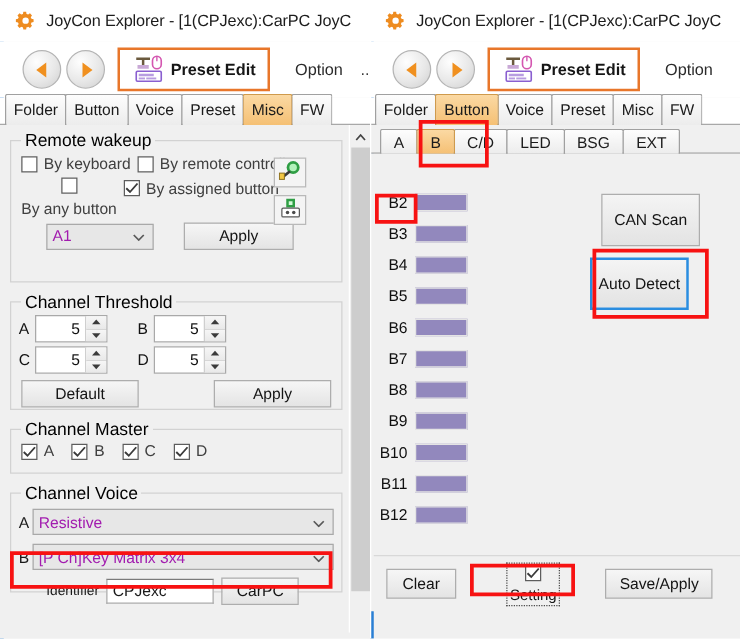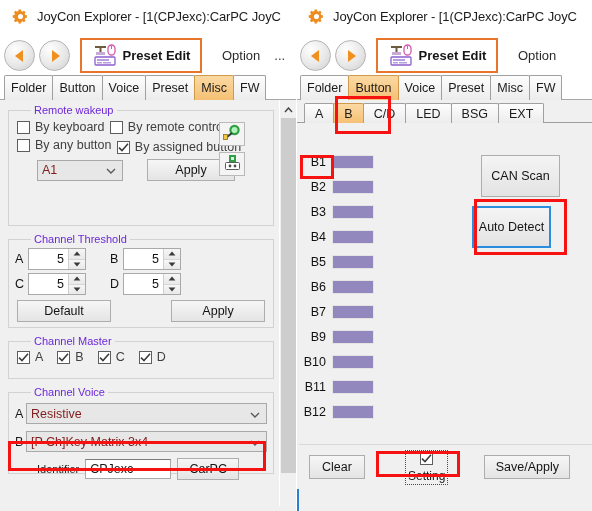--- a/index.html
+++ b/index.html
@@ -36,21 +36,21 @@
     font-size: 13px; color: #1c1c1c; white-space: nowrap;
     letter-spacing: -0.1px;
   }
 
   
   .toolbar {
     position: relative;
     height: 45px;
     background: #ffffff;
     display: flex; align-items: center;
-    padding-left: 4px;
+    padding-left: 18px;
     gap: 4px;
   }
   .navbtn {
     width: 31px; height: 31px; border-radius: 50%;
     background: radial-gradient(circle at 35% 30%, #fefefe 0%, #e8e8e8 55%, #cfcfcf 100%);
     border: 1px solid #b4b4b4;
     display: flex; align-items: center; justify-content: center;
     flex: 0 0 31px;
   }
   .navbtn svg { display: block; }
@@ -127,42 +127,42 @@
     background: #cdcdcd;
   }
 
   fieldset.grp {
     border: 1px solid #d2d2d2;
     margin: 0 22px 0 8px;
     padding: 2px 6px 6px 6px;
     background: #f0f0f0;
   }
   fieldset.grp legend {
-    font-size: 11px; color: #6d28d9; padding: 0 3px; margin-left: 16px;
+    font-size: 14px; color: #000000; padding: 0 3px; margin-left: 2px;
   }
   .row { display: flex; align-items: center; }
 
   .cb { display: inline-flex; align-items: center; gap: 5px; font-size: 12.5px; color: #404040; }
   .box {
     width: 13px; height: 13px; flex: 0 0 13px;
     border: 1px solid #5d5d5d; background: #ffffff;
     display: inline-flex; align-items: center; justify-content: center;
   }
   .box svg { display: block; }
 
   .wake-icons { position: absolute; right: 28px; top: 6px; display: flex; flex-direction: column; gap: 6px; }
   .icon-btn {
     width: 26px; height: 24px; border: 1px solid #b9b9b9; background: #f4f4f4;
     display: flex; align-items: center; justify-content: center;
   }
 
   .combo {
     height: 21px; background: #e7e7e7; border: 1px solid #a9a9a9;
     display: flex; align-items: center; padding: 0 4px;
-    font-size: 12.5px; color: #7f1d1d; position: relative;
+    font-size: 12.5px; color: #a21caf; position: relative;
   }
   .combo .chev { position: absolute; right: 6px; top: 50%; transform: translateY(-50%); }
 
   .btn {
     height: 22px; border: 1px solid #adadad;
     background: linear-gradient(to bottom,#f6f6f6 0%, #e4e4e4 100%);
     display: flex; align-items: center; justify-content: center;
     font-size: 12.5px; color: #141414; white-space: nowrap;
   }
 
@@ -335,21 +335,21 @@
         </div>
 
         <div class="cb" style="margin:2px 0 4px 2px;">
           <span class="box"></span>
           <span>By keyboard</span>
         </div>
         <div class="cb" style="margin:0 0 4px 2px;">
           <span class="box"></span>
           <span>By remote controller</span>
         </div>
-        <div class="cb" style="margin:0 0 4px 2px;">
+        <div class="cb" style="margin:0 0 4px 2px;flex-direction:column;">
           <span class="box"></span>
           <span>By any button</span>
         </div>
         <div class="cb" style="margin:0 0 5px 2px;">
           <span class="box">
             <svg width="11" height="9" viewBox="0 0 11 9">
                 <polyline points="1,4.6 4,7.6 10,0.8" fill="none" stroke="#3b3b3b" stroke-width="1.5"></polyline>
               </svg>
           </span>
           <span>By assigned button</span>
@@ -590,24 +590,20 @@
       <div class="tab active">B</div>
       <div class="tab">C/D</div>
       <div class="tab">LED</div>
       <div class="tab">BSG</div>
       <div class="tab">EXT</div>
     </div>
 
     <div class="rclient">
       <div class="blist">
         <div class="brow">
-          <span class="bl">B1</span>
-          <span class="swatch" style="background: rgb(146, 136, 189);"></span>
-        </div>
-        <div class="brow">
           <span class="bl">B2</span>
           <span class="swatch" style="background: rgb(146, 136, 189);"></span>
         </div>
         <div class="brow">
           <span class="bl">B3</span>
           <span class="swatch" style="background: rgb(146, 136, 189);"></span>
         </div>
         <div class="brow">
           <span class="bl">B4</span>
           <span class="swatch" style="background: rgb(146, 136, 189);"></span>
@@ -615,20 +611,24 @@
         <div class="brow">
           <span class="bl">B5</span>
           <span class="swatch" style="background: rgb(146, 136, 189);"></span>
         </div>
         <div class="brow">
           <span class="bl">B6</span>
           <span class="swatch" style="background: rgb(146, 136, 189);"></span>
         </div>
         <div class="brow">
           <span class="bl">B7</span>
+          <span class="swatch" style="background: rgb(146, 136, 189);"></span>
+        </div>
+        <div class="brow">
+          <span class="bl">B8</span>
           <span class="swatch" style="background: rgb(146, 136, 189);"></span>
         </div>
         <div class="brow">
           <span class="bl">B9</span>
           <span class="swatch" style="background: rgb(146, 136, 189);"></span>
         </div>
         <div class="brow">
           <span class="bl">B10</span>
           <span class="swatch" style="background: rgb(146, 136, 189);"></span>
         </div>

